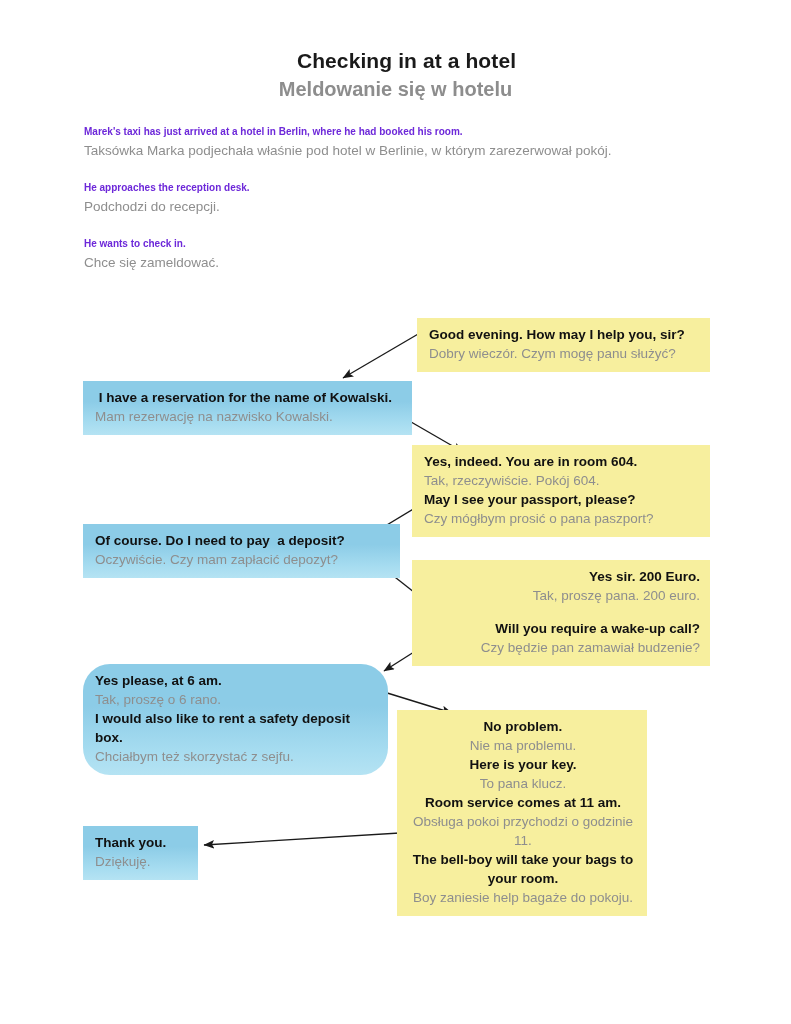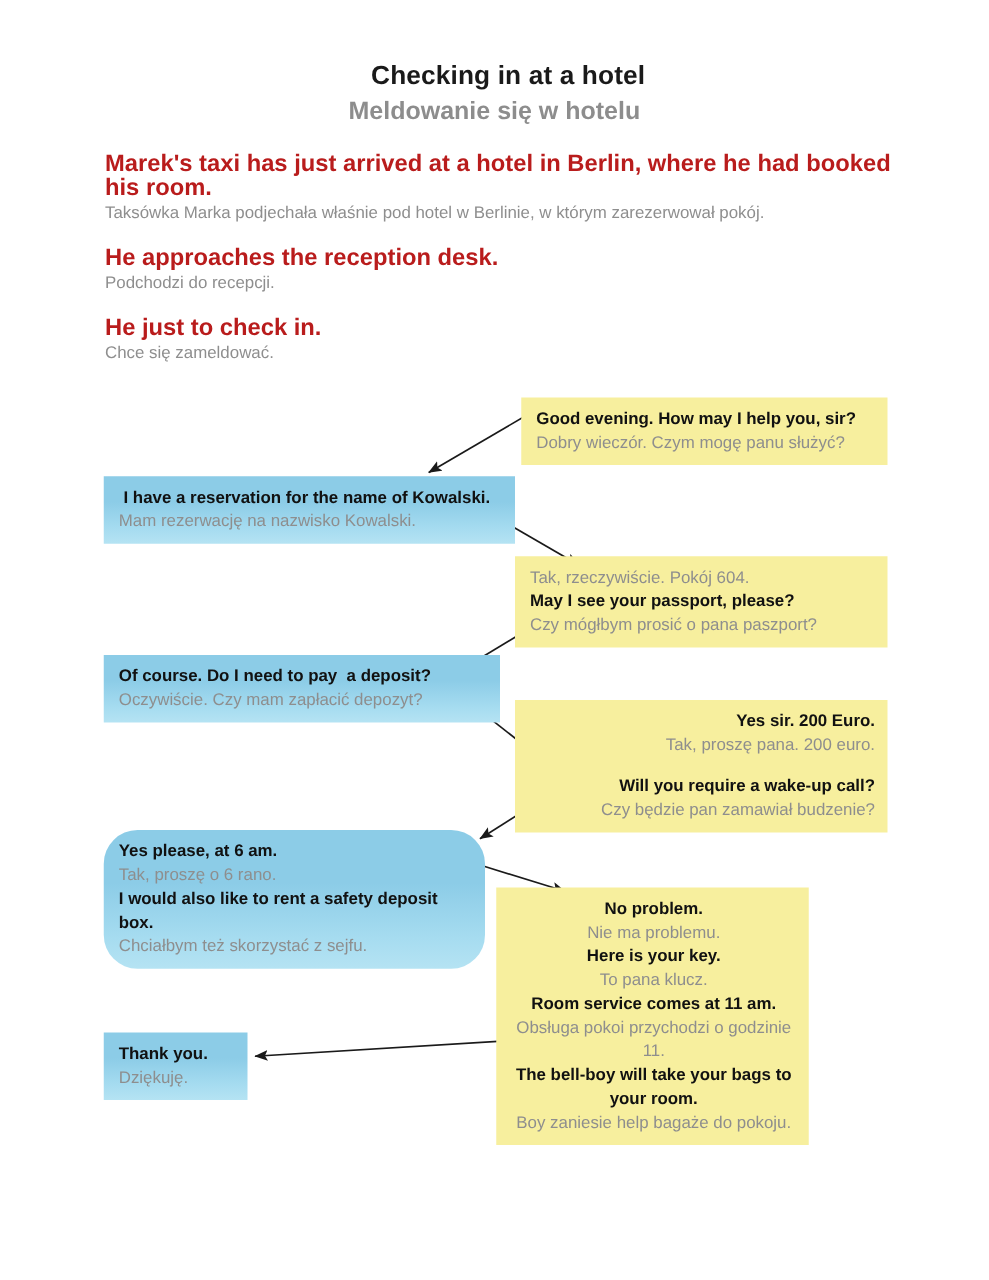--- a/index.html
+++ b/index.html
@@ -50,23 +50,23 @@
   
   .intro {
     position: absolute;
     left: 84px;
     top: 122px;
     width: 660px;
   }
   .intro-para { margin-bottom: 18px; }
   .intro-para:last-child { margin-bottom: 0; }
   .line-en {
-    font-size: 19px;
-    font-weight: bold;
-    color: #b91c1c;
+    font-size: 10px;
+    font-weight: bold;
+    color: #6d28d9;
     line-height: 19px;
     white-space: pre-wrap;
   }
   .line-pl {
     font-size: 13.5px;
     font-weight: normal;
     color: #8e8e8e;
     line-height: 19px;
     white-space: pre-wrap;
   }
@@ -121,21 +121,21 @@
   <div class="intro">
     <div class="intro-para">
       <div class="line-en">Marek's taxi has just arrived at a hotel in Berlin, where he had booked his room.</div>
       <div class="line-pl">Taksówka Marka podjechała właśnie pod hotel w Berlinie, w którym zarezerwował pokój.</div>
     </div>
     <div class="intro-para">
       <div class="line-en">He approaches the reception desk.</div>
       <div class="line-pl">Podchodzi do recepcji.</div>
     </div>
     <div class="intro-para">
-      <div class="line-en">He just to check in.</div>
+      <div class="line-en">He wants to check in.</div>
       <div class="line-pl">Chce się zameldować.</div>
     </div>
   </div>
 
   <svg id="arrows" viewBox="0 0 791 1024" width="791" height="1024">
     <defs>
       <marker id="ah" markerWidth="9" markerHeight="9" refX="7.6" refY="3.2" orient="auto" markerUnits="strokeWidth">
         <path d="M0,0 L8,3.2 L0,6.4 L1.7,3.2 z" fill="#1a1a1a"></path>
       </marker>
     </defs>
@@ -154,20 +154,21 @@
     <div class="b-en"> I have a reservation for the name of Kowalski.</div>
     <div class="b-pl">Mam rezerwację na nazwisko Kowalski.</div>
   </div>
 
   <div class="bubble yellow" style="left:417px; top:318px; width:293px;">
     <div class="b-en">Good evening. How may I help you, sir?</div>
     <div class="b-pl">Dobry wieczór. Czym mogę panu służyć?</div>
   </div>
 
   <div class="bubble yellow" style="left:412px; top:445px; width:298px;">
+    <div class="b-en">Yes, indeed. You are in room 604.</div>
     <div class="b-pl">Tak, rzeczywiście. Pokój 604.</div>
     <div class="b-en">May I see your passport, please?</div>
     <div class="b-pl">Czy mógłbym prosić o pana paszport?</div>
   </div>
 
   <div class="bubble blue" style="left:83px; top:524px; width:317px;">
     <div class="b-en">Of course. Do I need to pay  a deposit?</div>
     <div class="b-pl">Oczywiście. Czy mam zapłacić depozyt?</div>
   </div>
 

